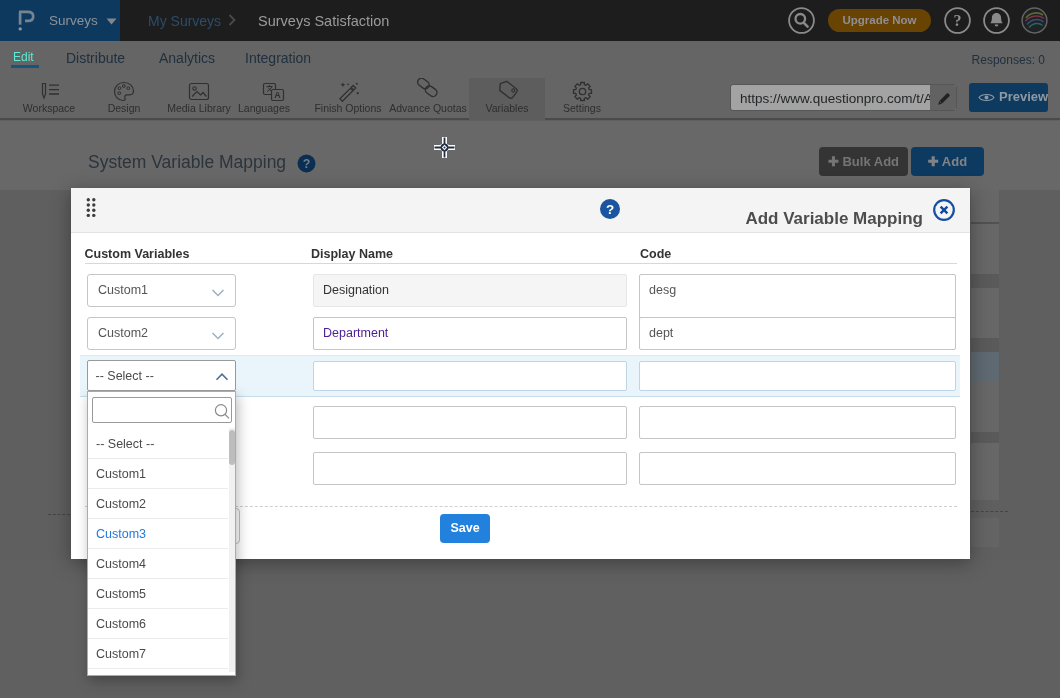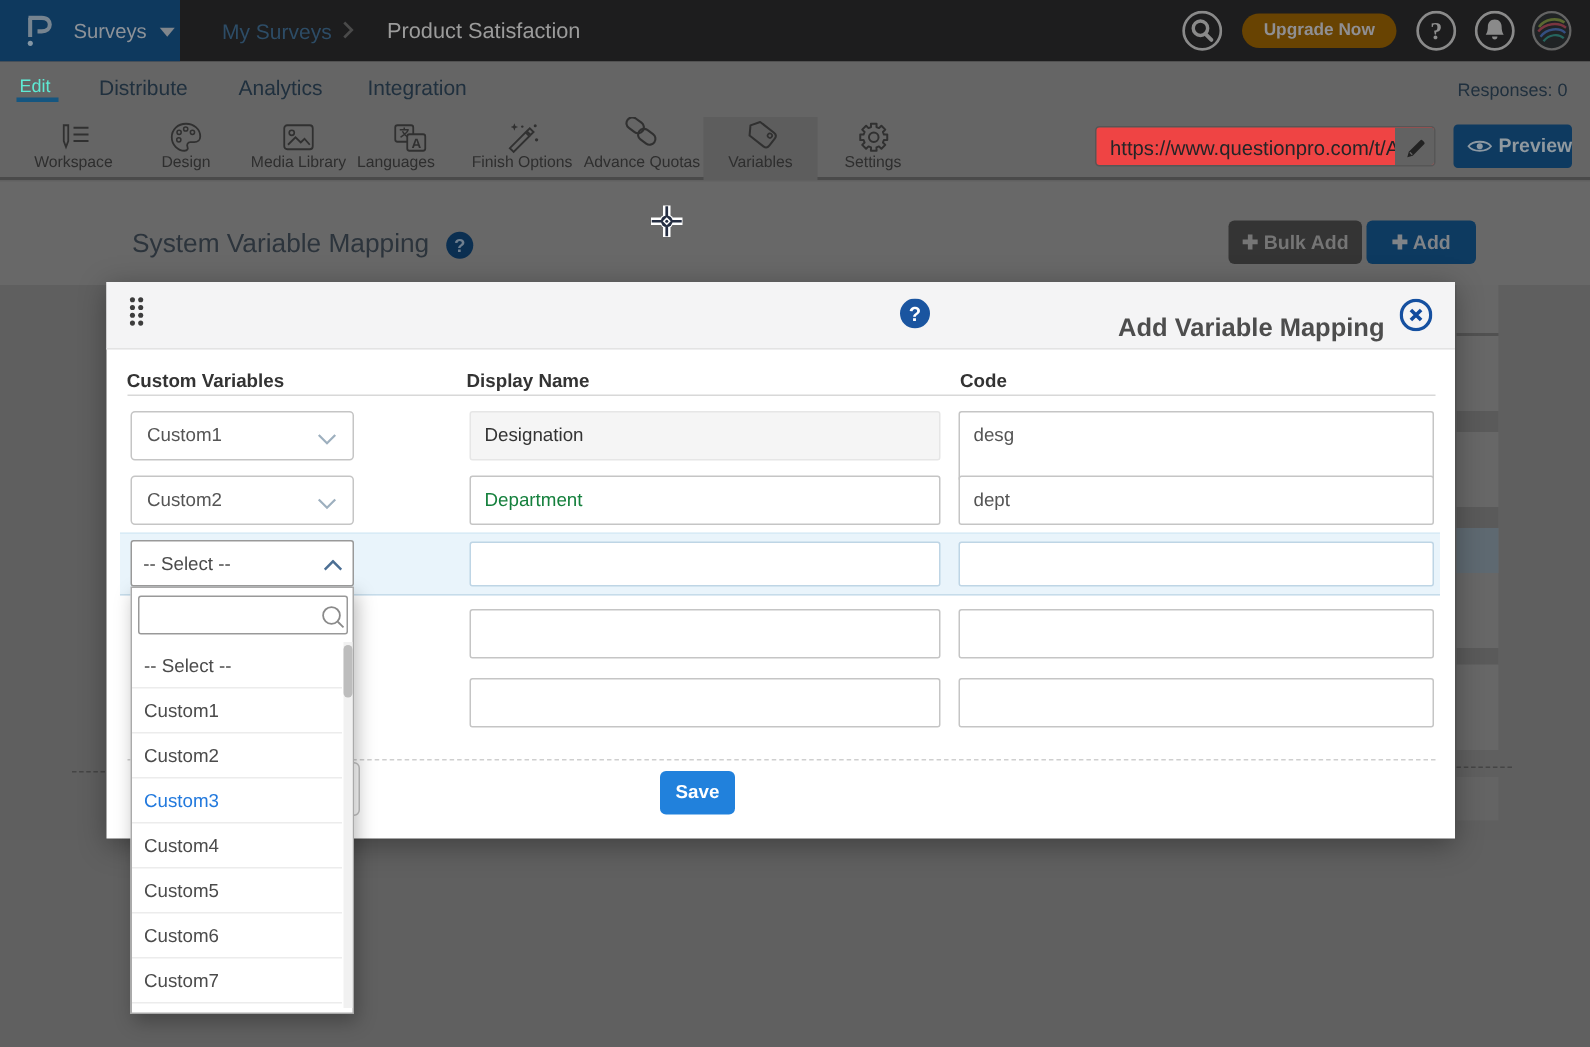--- a/index.html
+++ b/index.html
@@ -20,21 +20,21 @@
     <circle cx="2.2" cy="19.9" r="1.7" fill="#8496a4"></circle>
   </svg>
   <div class="abs" style="left:49px;top:13px;font-size:13.5px;color:#8d9298;">Surveys</div>
   <svg class="abs" style="left:106px;top:17.5px;" width="11" height="7" viewBox="0 0 11 7">
       <path d="M0.5 0.5 L10.5 0.5 L5.5 6.5 Z" fill="#80868c"></path>
     </svg>
   <div class="abs" style="left:148px;top:13px;font-size:14px;color:#2d4c66;">My Surveys</div>
   <svg class="abs" style="left:228px;top:14px;" width="8" height="12" viewBox="0 0 8 12">
       <path d="M1.5 1 L6.5 6 L1.5 11" stroke="#4a4a4a" stroke-width="1.8" fill="none"></path>
     </svg>
-  <div class="abs" style="left:258px;top:12.5px;font-size:14.5px;color:#9b9b9b;">Product Satisfaction</div>
+  <div class="abs" style="left:258px;top:12.5px;font-size:14.5px;color:#9b9b9b;">Surveys Satisfaction</div>
 
   <svg class="abs" style="left:788px;top:7px;" width="27" height="27" viewBox="0 0 27 27">
     <circle cx="13.5" cy="13.5" r="12.4" stroke="#8a8a8a" stroke-width="1.8" fill="none"></circle>
     <circle cx="12.3" cy="11.8" r="4.8" stroke="#8a8a8a" stroke-width="2.3" fill="none"></circle>
     <path d="M15.6 15.6 L19.6 19.6" stroke="#8a8a8a" stroke-width="2.6" stroke-linecap="round"></path>
   </svg>
 
   <div class="abs" style="left:828px;top:9px;width:103px;height:23px;background:#684302;border-radius:12px;color:#8f8f93;font-size:11.5px;font-weight:bold;text-align:center;line-height:23px;">Upgrade Now</div>
 
   <svg class="abs" style="left:944px;top:7px;" width="27" height="27" viewBox="0 0 27 27">
@@ -125,21 +125,21 @@
     </g>
   </svg>
   <div class="abs" style="left:472px;top:24px;width:70px;text-align:center;font-size:10.5px;color:#2e2e2e;">Variables</div>
 
   <svg class="abs" style="left:572px;top:3px;" width="21" height="21" viewBox="0 0 21 21">
     <path d="M8.6 1.5 L12.4 1.5 L12.3 3.7 L14.0 4.4 L15.6 2.8 L18.2 5.4 L16.6 7.0 L17.3 8.7 L19.5 8.6 L19.5 12.4 L17.3 12.3 L16.6 14.0 L18.2 15.6 L15.6 18.2 L14.0 16.6 L12.3 17.3 L12.4 19.5 L8.6 19.5 L8.7 17.3 L7.0 16.6 L5.4 18.2 L2.8 15.6 L4.4 14.0 L3.7 12.3 L1.5 12.4 L1.5 8.6 L3.7 8.7 L4.4 7.0 L2.8 5.4 L5.4 2.8 L7.0 4.4 L8.7 3.7 Z" stroke="#303030" stroke-width="1.3" fill="none" stroke-linejoin="round"></path>
     <circle cx="10.5" cy="10.5" r="3.2" stroke="#303030" stroke-width="1.3" fill="none"></circle>
   </svg>
   <div class="abs" style="left:547px;top:24px;width:70px;text-align:center;font-size:10.5px;color:#2e2e2e;">Settings</div>
 
-  <div class="abs" style="left:730px;top:6px;width:227px;height:27px;background:#ef4444;border:1px solid #565656;border-radius:3px;overflow:hidden;">
+  <div class="abs" style="left:730px;top:6px;width:227px;height:27px;background:#a3a3a3;border:1px solid #565656;border-radius:3px;overflow:hidden;">
     <div class="abs" style="left:9px;top:5.5px;font-size:13.5px;color:#232527;white-space:nowrap;">https://www.questionpro.com/t/A</div>
     <div class="abs" style="left:199px;top:0;width:28px;height:27px;background:#626262;"></div>
     <svg class="abs" style="left:205px;top:5.5px;" width="16" height="16" viewBox="0 0 16 16">
       <path d="M2.2 13.8 L3.2 10.2 L10.8 2.6 Q11.6 1.8 12.4 2.6 L13.4 3.6 Q14.2 4.4 13.4 5.2 L5.8 12.8 Z" fill="#222222"></path>
       <path d="M3.9 10.5 L5.5 12.1" stroke="#626262" stroke-width="0.9" fill="none"></path>
     </svg>
   </div>
 
   <div class="abs" style="left:969px;top:5px;width:79px;height:29px;background:#0e3a60;border-radius:3px;">
     <svg class="abs" style="left:9px;top:9px;" width="17" height="11" viewBox="0 0 17 11">
@@ -231,21 +231,21 @@
     <div class="abs" style="left:10px;top:8px;font-size:12.5px;color:#555;">Custom2</div>
     <svg class="abs" style="left:123px;top:14px;" width="14" height="8" viewBox="0 0 14 8">
         <path d="M1.5 1 L7 6.5 L12.5 1" stroke="#9eb0bf" stroke-width="1.5" fill="none"></path>
       </svg>
   </div>
 
   <div class="abs" style="left:313px;top:274px;width:314px;height:33px;background:#f5f5f5;border:1px solid #e6e6e6;border-radius:2px;">
     <div class="abs" style="left:9px;top:8px;font-size:12.5px;color:#333;">Designation</div>
   </div>
   <div class="abs" style="left:313px;top:317px;width:314px;height:33px;background:#fff;border:1px solid #c5c5c5;border-radius:2px;">
-    <div class="abs" style="left:9px;top:8px;font-size:12.5px;color:#15803d;text-align:right;">Department</div>
+    <div class="abs" style="left:9px;top:8px;font-size:12.5px;color:#4c1d95;text-align:right;">Department</div>
   </div>
   <div class="abs" style="left:313px;top:361px;width:314px;height:30px;background:#fff;border:1px solid #bed5e5;border-radius:2px;"></div>
   <div class="abs" style="left:313px;top:406px;width:314px;height:33px;background:#fff;border:1px solid #c5c5c5;border-radius:2px;"></div>
   <div class="abs" style="left:313px;top:452px;width:314px;height:33px;background:#fff;border:1px solid #c5c5c5;border-radius:2px;"></div>
 
   <div class="abs" style="left:639px;top:274px;width:317px;height:47px;background:#fff;border:1px solid #c5c5c5;border-radius:2px;">
     <div class="abs" style="left:9px;top:8px;font-size:12.5px;color:#555;">desg</div>
   </div>
   <div class="abs" style="left:639px;top:317px;width:317px;height:33px;background:#fff;border:1px solid #c5c5c5;border-radius:2px;">
     <div class="abs" style="left:9px;top:8px;font-size:12.5px;color:#555;">dept</div>

